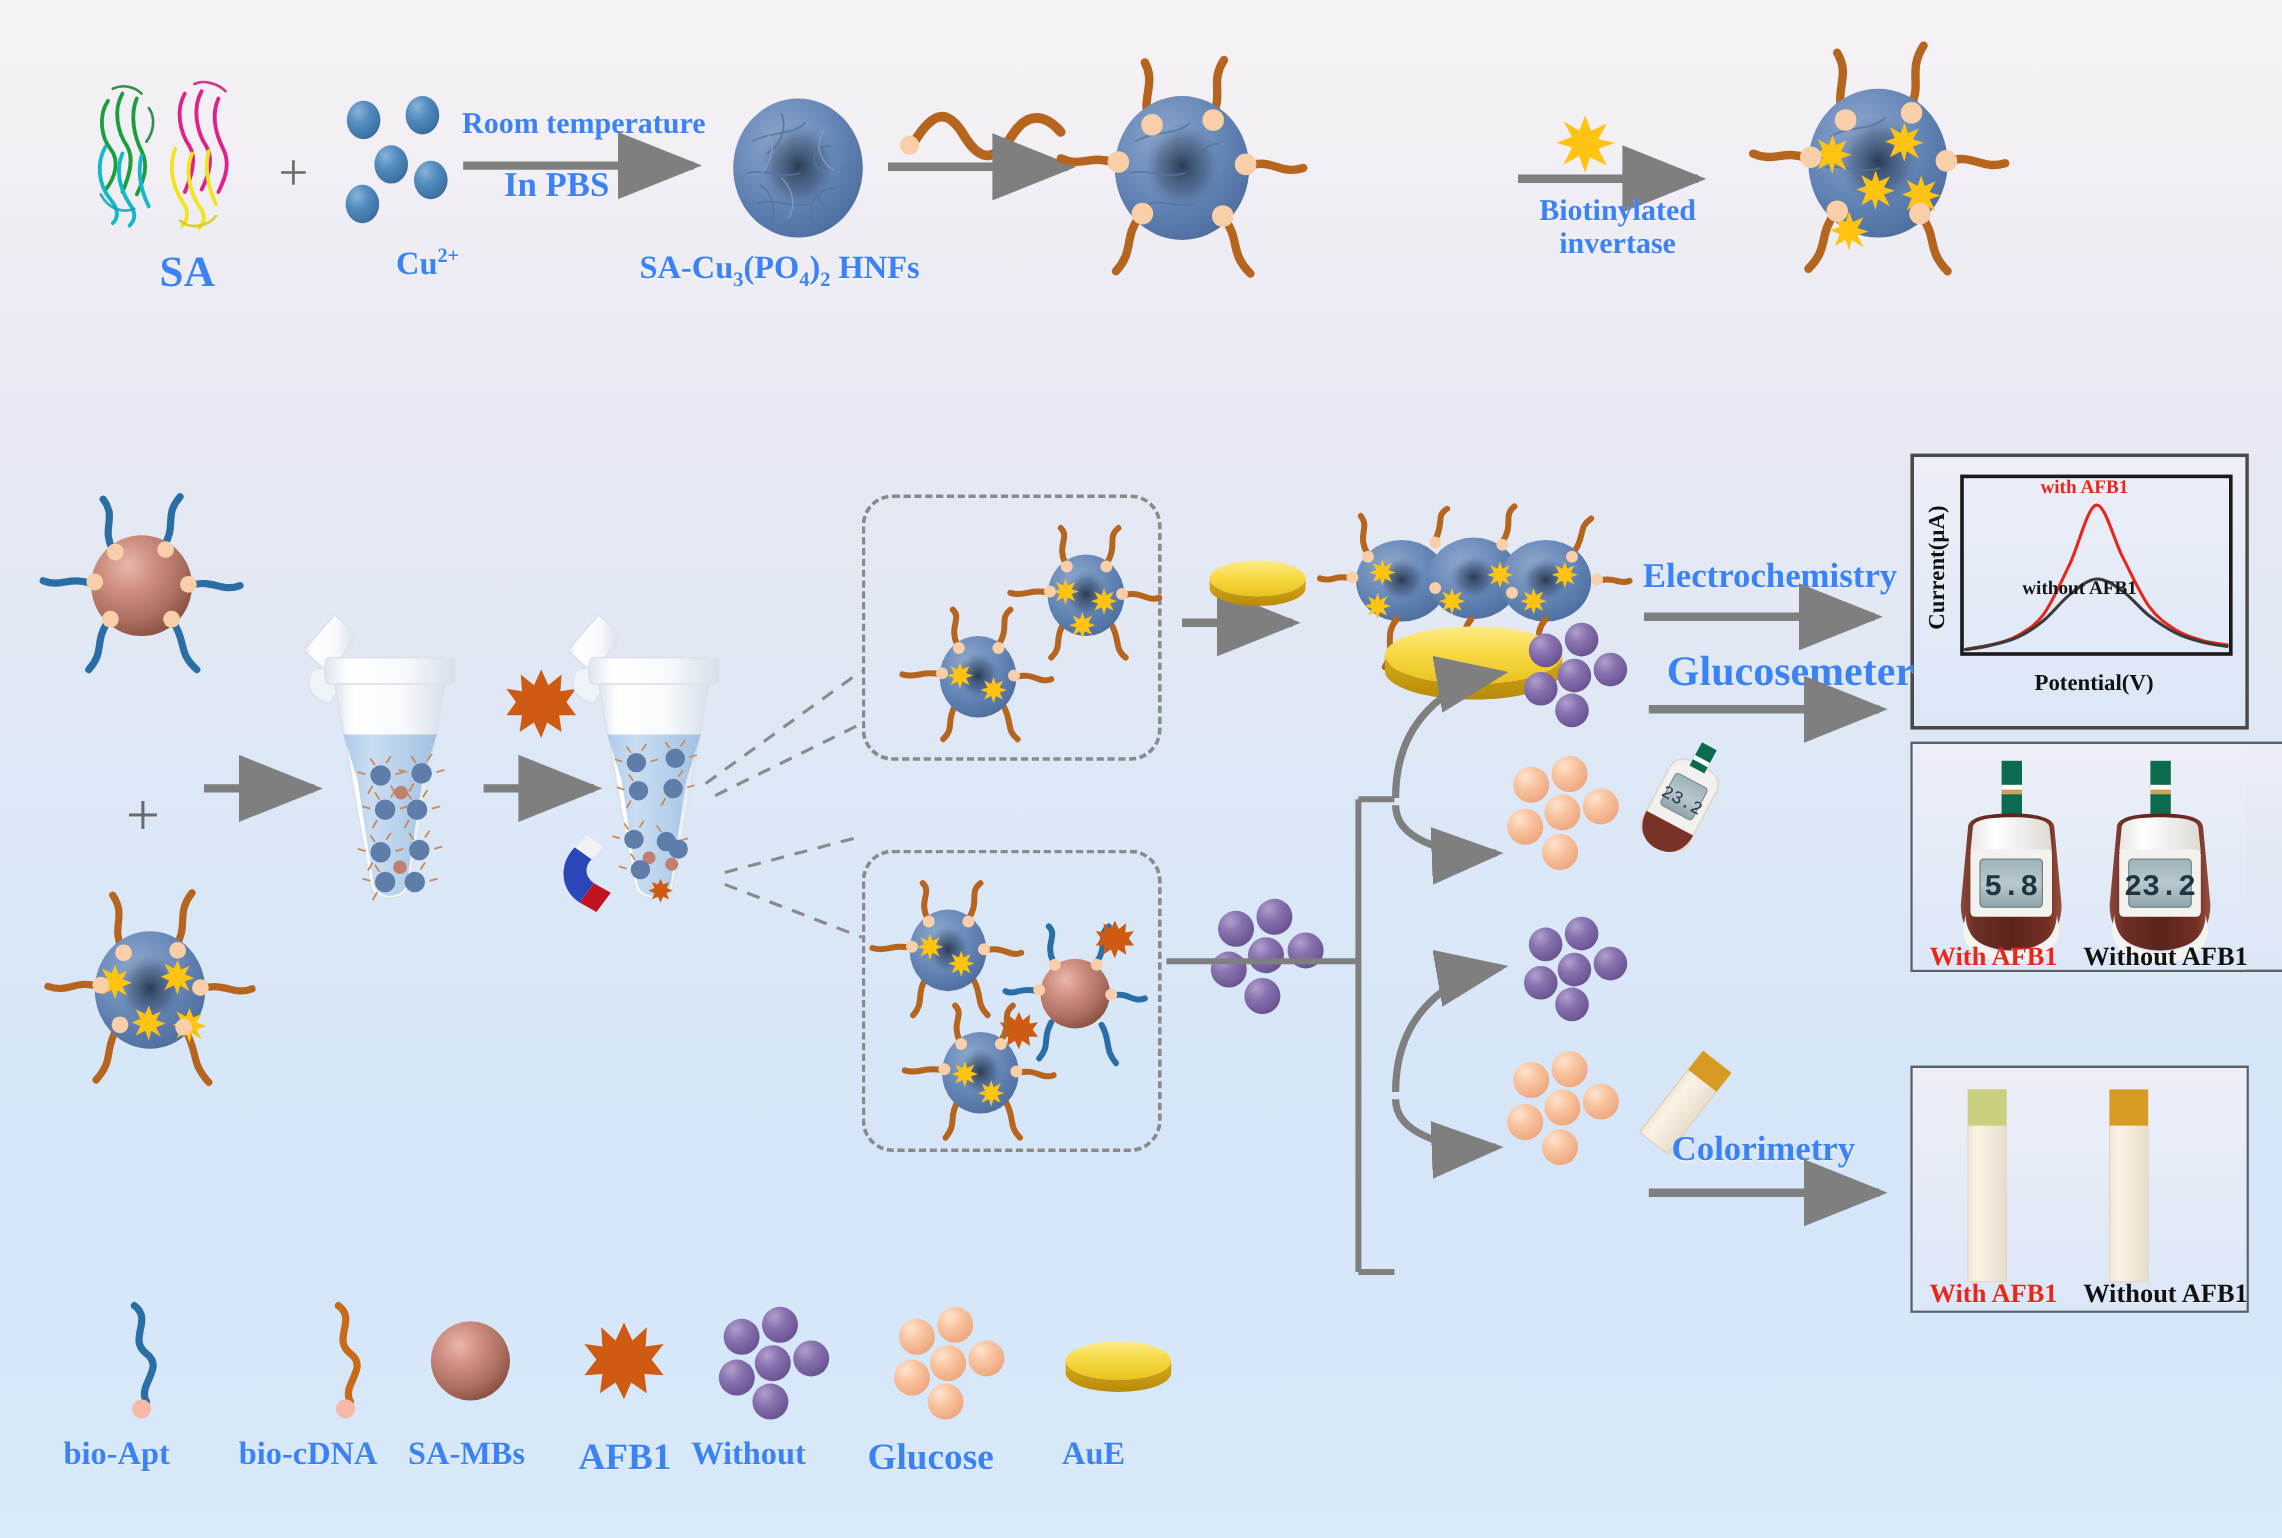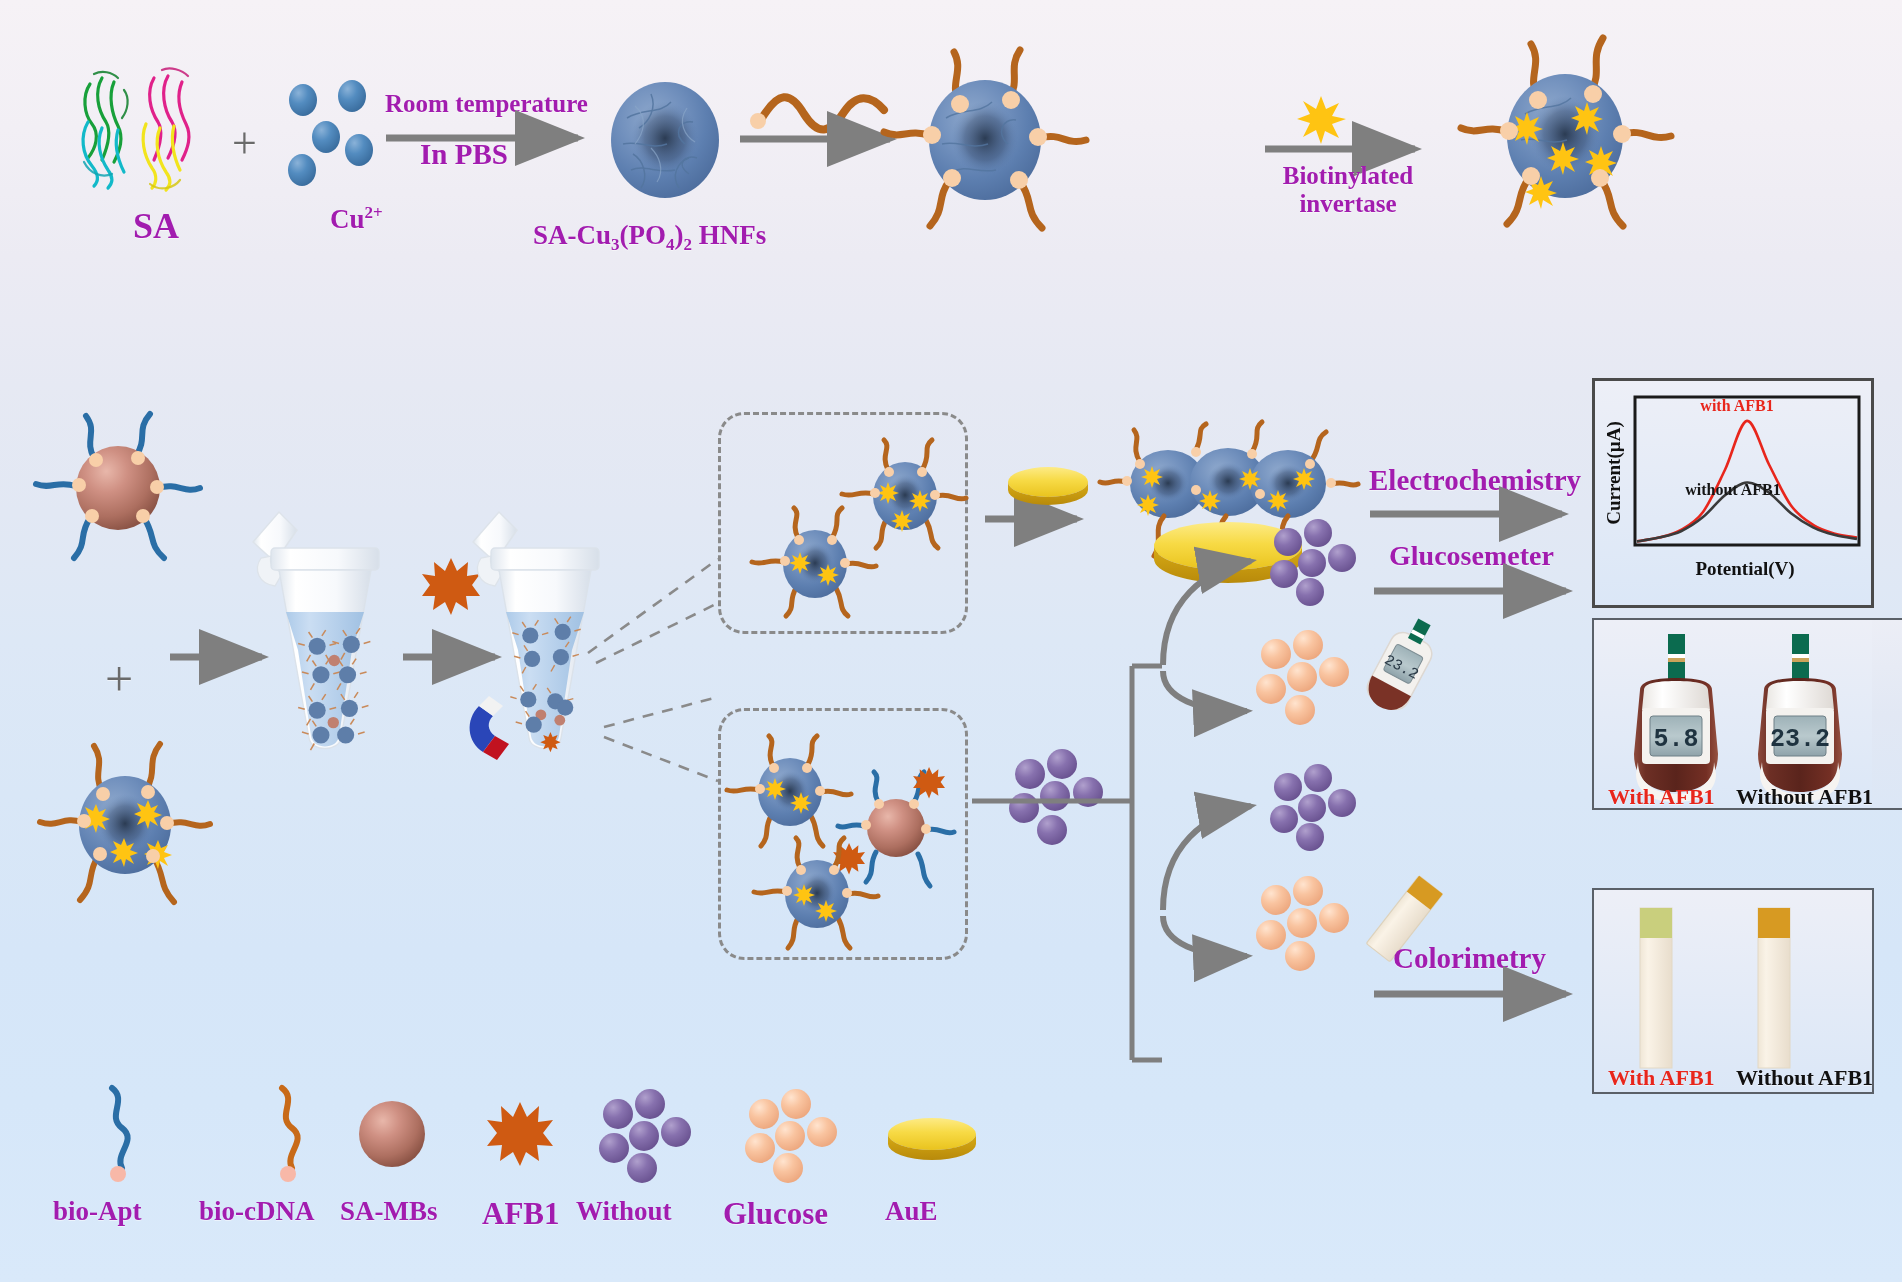--- a/index.html
+++ b/index.html
@@ -18,21 +18,21 @@
         #dde8f6 50%,
         #d9e7f7 62%,
         #d6e6f8 74%,
         #d6e7f9 86%,
         #d9e9fa 100%);
   }
   #stage { position:absolute; left:0; top:0; width:1902px; height:1282px; }
   .lbl {
     position:absolute;
     font-weight:bold;
-    color:#a21caf;
+    color:#3b82f6;
     white-space:nowrap;
     text-shadow:0 1px 0 rgba(255,255,255,.5);
   }
   .arrow { position:absolute; }
   svg { display:block; overflow:visible; }
   .panel {
     position:absolute;
     border:3px solid #4a4a4a;
     background:linear-gradient(180deg,#eceef6 0%,#e2e8f4 50%,#dce7f6 100%);
   }
@@ -204,21 +204,21 @@
         <path d="M74,110 C66,98 72,84 84,80"></path>
           <path d="M36,110 C44,98 38,82 28,76"></path>
       </g>
       <g stroke="#8aa6c8" stroke-width="1.2" fill="none" opacity=".7">
         <path d="M30,28 C44,40 38,56 30,66"></path>
           <path d="M82,30 C72,44 80,58 90,64"></path>
         <path d="M52,104 C60,92 54,78 46,70"></path>
       </g>
     </g>
   </svg>
-  <div class="lbl" style="left:533px; top:208px; font-size:27px;margin-top:12px;">
+  <div class="lbl" style="left:533px; top:208px; font-size:27px;">
     <span>SA-Cu</span><sub style="font-size:17px">3</sub><span>(PO</span><sub style="font-size:17px">4</sub><span>)</span><sub style="font-size:17px">2</sub><span> HNFs</span>
   </div>
 
   <svg class="arrow" style="left:748px; top:88px;" width="150" height="50">
     <path d="M14,30 C30,4 42,2 56,26 C70,48 82,46 96,24 C108,6 122,6 136,22" stroke="#b5651d" stroke-width="8" fill="none" stroke-linecap="round"></path>
     <circle cx="10" cy="33" r="8" fill="#f8cfa8"></circle>
   </svg>
   <svg class="arrow" style="left:740px; top:130px;" width="165" height="18">
     <line x1="0" y1="9" x2="150" y2="9" stroke="#7f7f7f" stroke-width="7" marker-end="url(#ah)"></line>
   </svg>
@@ -720,21 +720,21 @@
     <g transform="rotate(28 55 45)">
       <rect x="20" y="8" width="44" height="74" rx="13" fill="#f3f1ee" stroke="#ddd8d2" stroke-width="1.5"></rect>
       <rect x="27" y="22" width="30" height="30" rx="3" fill="url(#lcdGrad)" stroke="#7e8e94" stroke-width="1"></rect>
       <text x="42" y="45" text-anchor="middle" font-family="Liberation Mono, monospace" font-size="15" fill="#2b3a47">23.2</text>
       <rect x="34" y="-10" width="14" height="22" fill="#0b6b4f"></rect>
       <rect x="34" y="2" width="14" height="4" fill="#ffffff"></rect>
       <path d="M20,62 C20,78 30,86 42,86 C54,86 64,78 64,62 Z" fill="#7a3226"></path>
     </g>
   </svg>
 
-  <div class="lbl" style="left:1389px; top:540px; font-size:28px;">Glucosemeter</div>
+  <div class="lbl" style="left:1389px; top:540px; font-size:35px;">Glucosemeter</div>
   <svg class="arrow" style="left:1374px; top:582px;" width="210" height="18">
     <line x1="0" y1="9" x2="192" y2="9" stroke="#7f7f7f" stroke-width="7" marker-end="url(#ah)"></line>
   </svg>
 
   <div class="panel thin" style="left:1592px; top:618px; width:327px; height:192px;">
     <svg width="278" height="188" viewBox="0 0 278 188">
       <rect x="0" y="0" width="278" height="188" fill="url(#panelBg)"></rect>
 
       <g transform="translate(34,14)">
         <rect x="40" y="0" width="17" height="22" fill="#0b6b4f"></rect>

